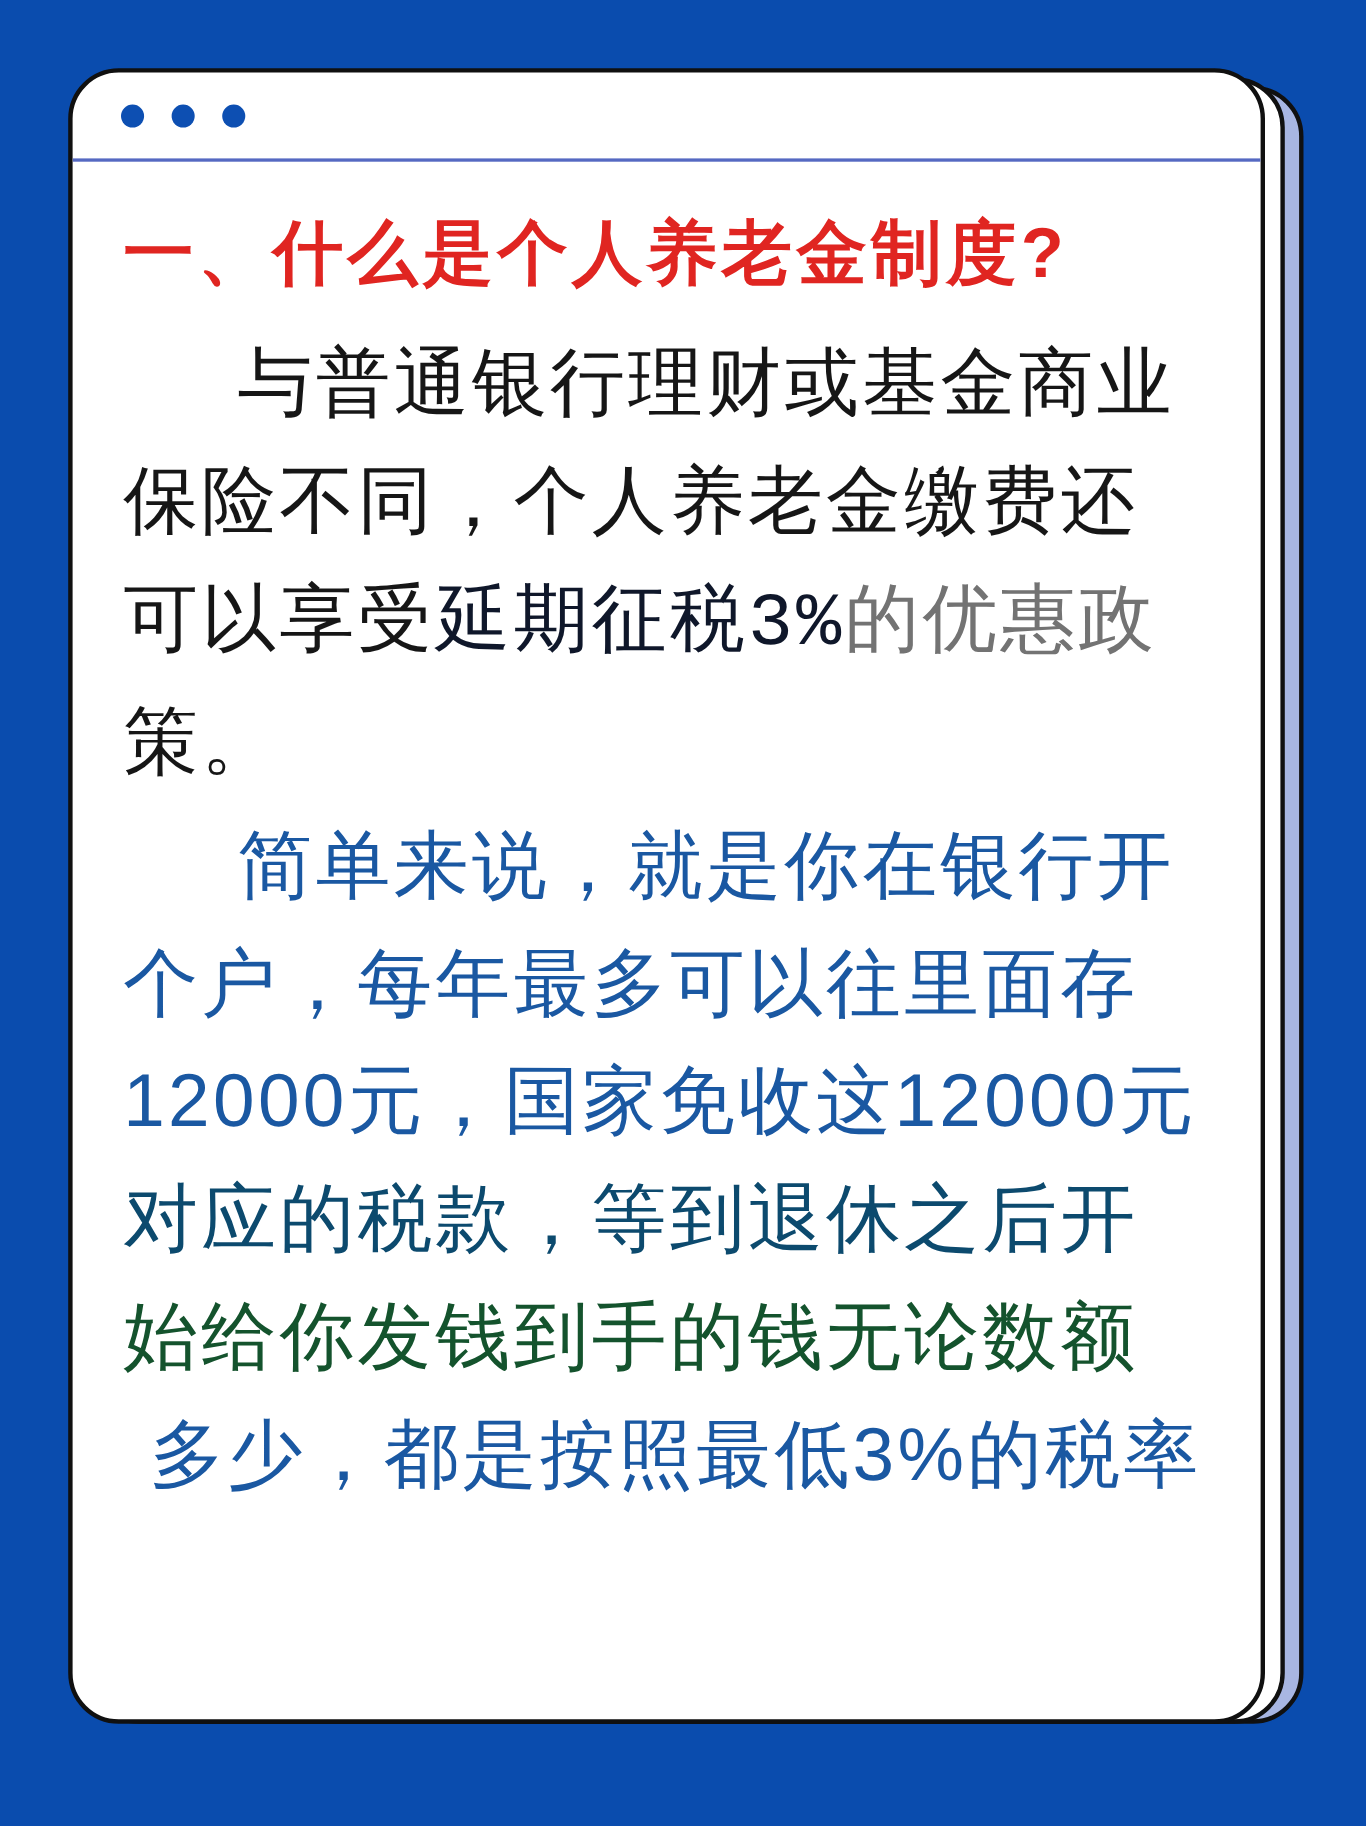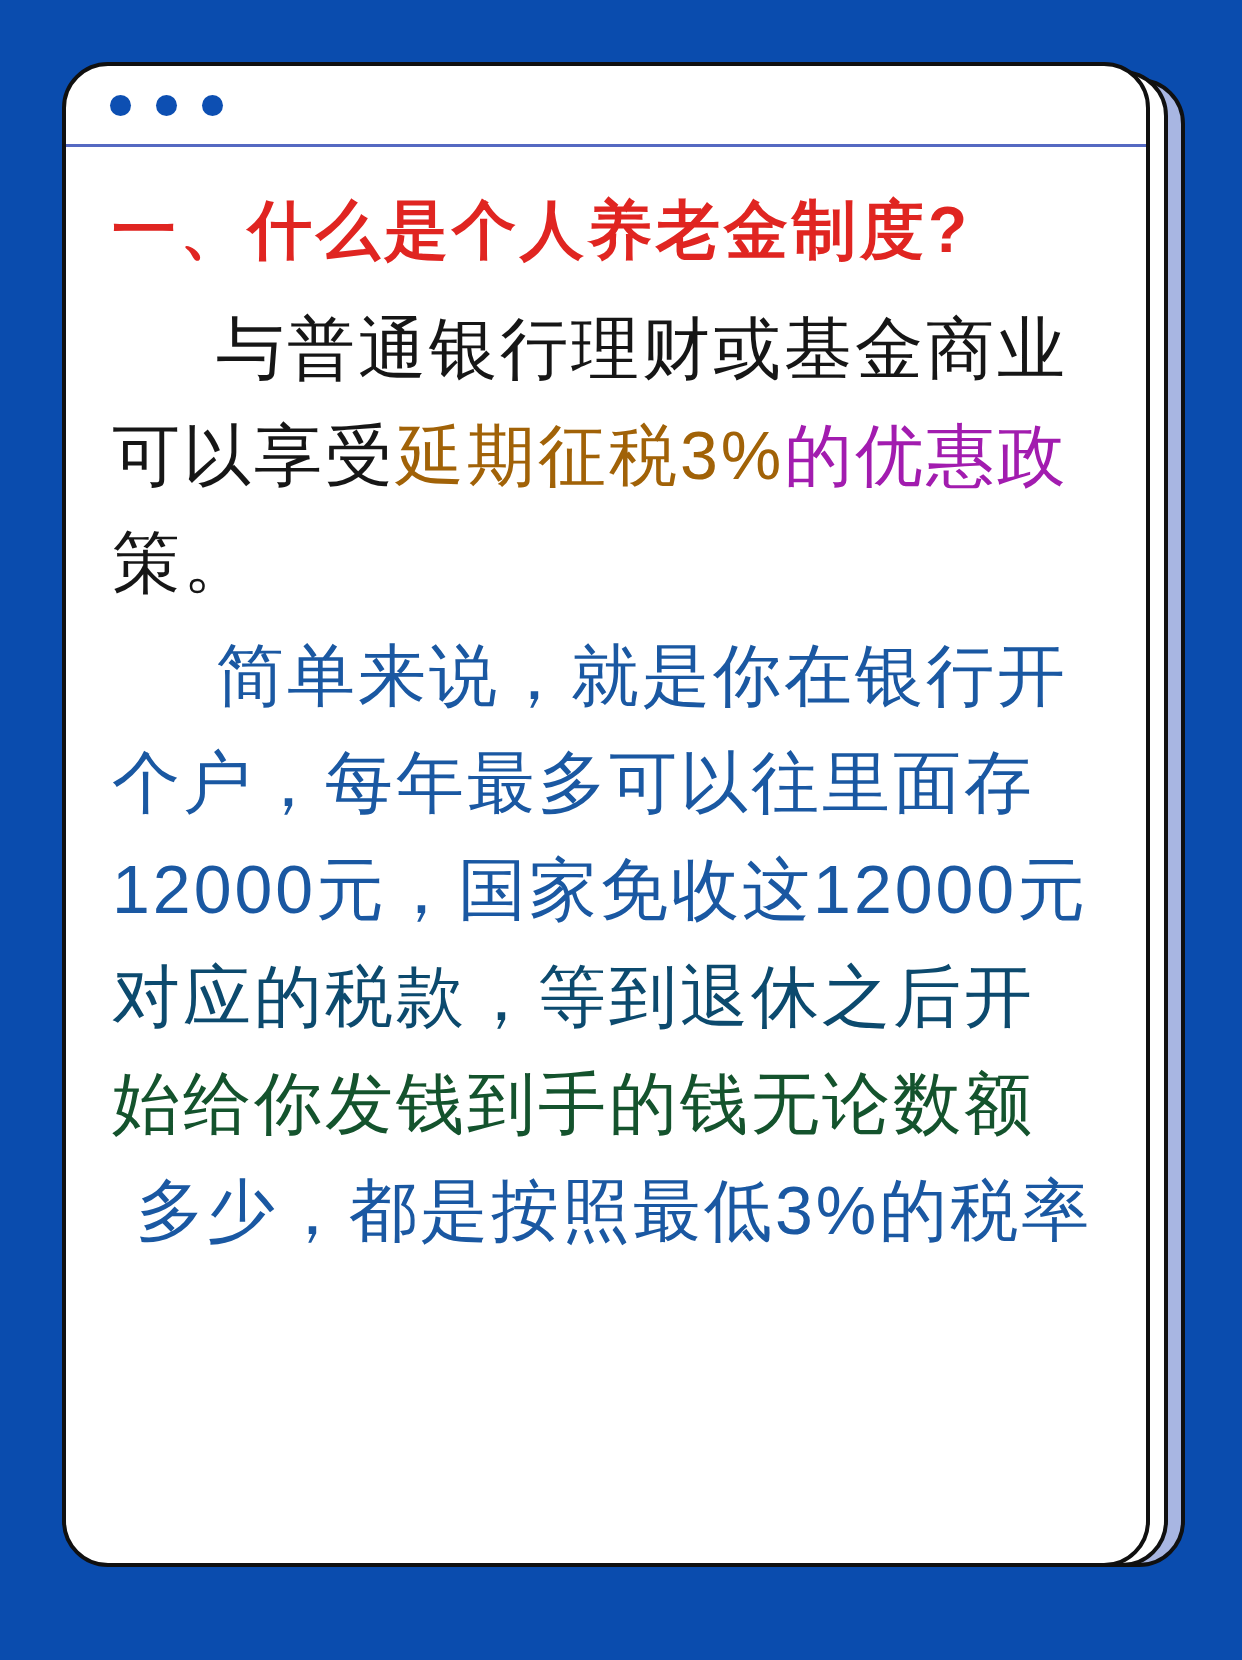--- a/index.html
+++ b/index.html
@@ -103,21 +103,22 @@
       </div>
 
     <div class="divider"></div>
 
     <div class="content">
       <h1 class="heading">一、什么是个人养老金制度?</h1>
 
       <div class="body" id="article-body">
           <div class="paragraph">
             <div class="line indent"><span class="seg" style="color: rgb(22, 22, 22);">与普通银行理财或基金商业</span></div>
-            <div class="line"><span class="seg" style="color: rgb(22, 22, 22);">可以享受</span><span class="seg" style="color: #a16207;">延期征税3%</span><span class="seg" style="color: #a21caf;">的优惠政</span></div>
+            <div class="line"><span class="seg" style="color: rgb(22, 22, 22);">保险不同，个人养老金缴费还</span></div>
+            <div class="line"><span class="seg" style="color: rgb(22, 22, 22);">可以享受</span><span class="seg" style="color: #0f172a; font-family: Liberation Mono, monospace;">延期征税3%</span><span class="seg" style="color: #737373;">的优惠政</span></div>
             <div class="line"><span class="seg" style="color: rgb(22, 22, 22);">策。</span></div>
           </div>
           <div class="paragraph">
             <div class="line indent"><span class="seg" style="color: rgb(26, 88, 162);">简单来说，就是你在银行开</span></div>
             <div class="line"><span class="seg" style="color: rgb(26, 88, 162);">个户，每年最多可以往里面存</span></div>
             <div class="line"><span class="seg" style="color: rgb(26, 88, 162);">12000元，国家免收这12000元</span></div>
             <div class="line"><span class="seg" style="color: #0c4a6e;">对应的税款，等到退休之后开</span></div>
             <div class="line"><span class="seg" style="color: #14532d;">始给你发钱到手的钱无论数额</span></div>
             <div class="line"><span class="seg" style="color: rgb(26, 88, 162); margin-left: 24px;">多少，都是按照最低3%的税率</span></div>
           </div>

